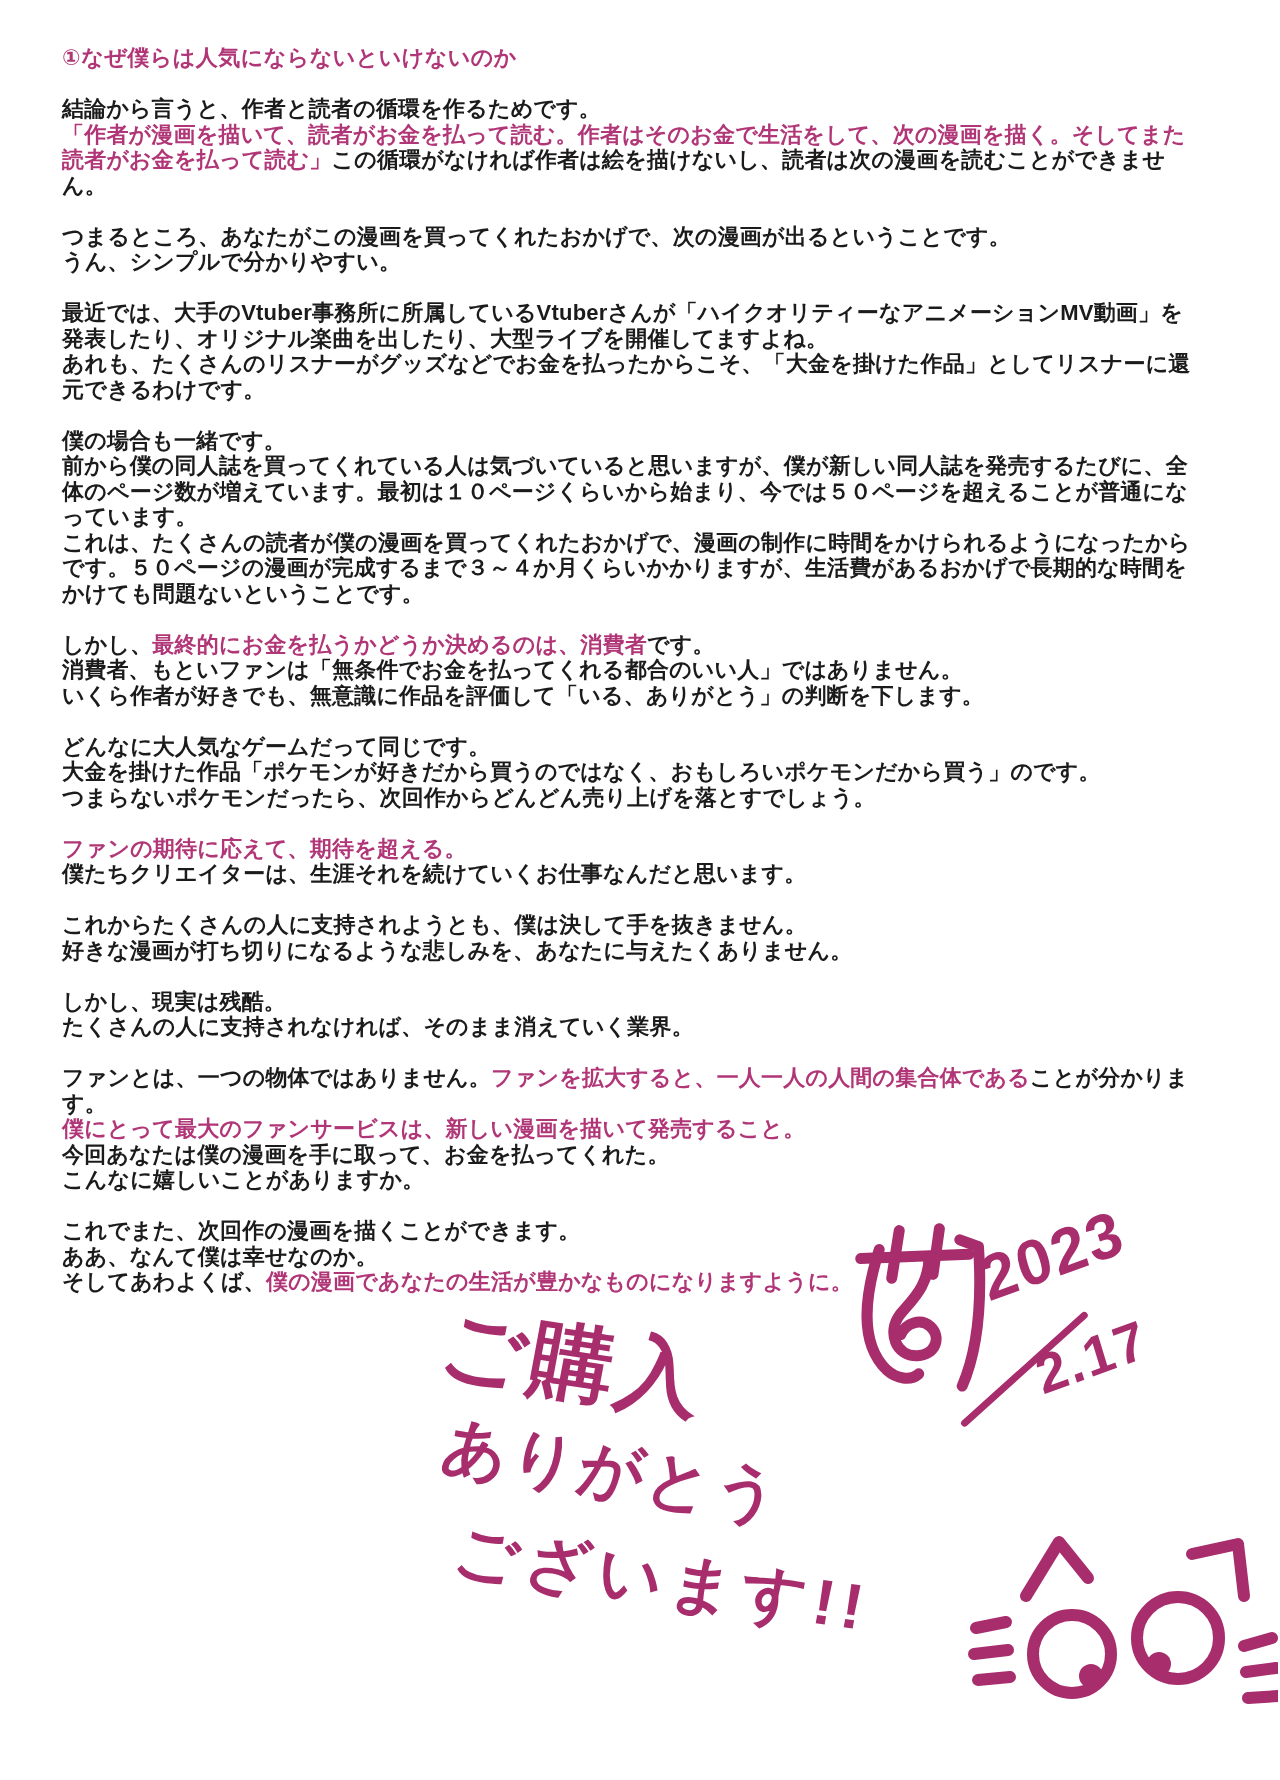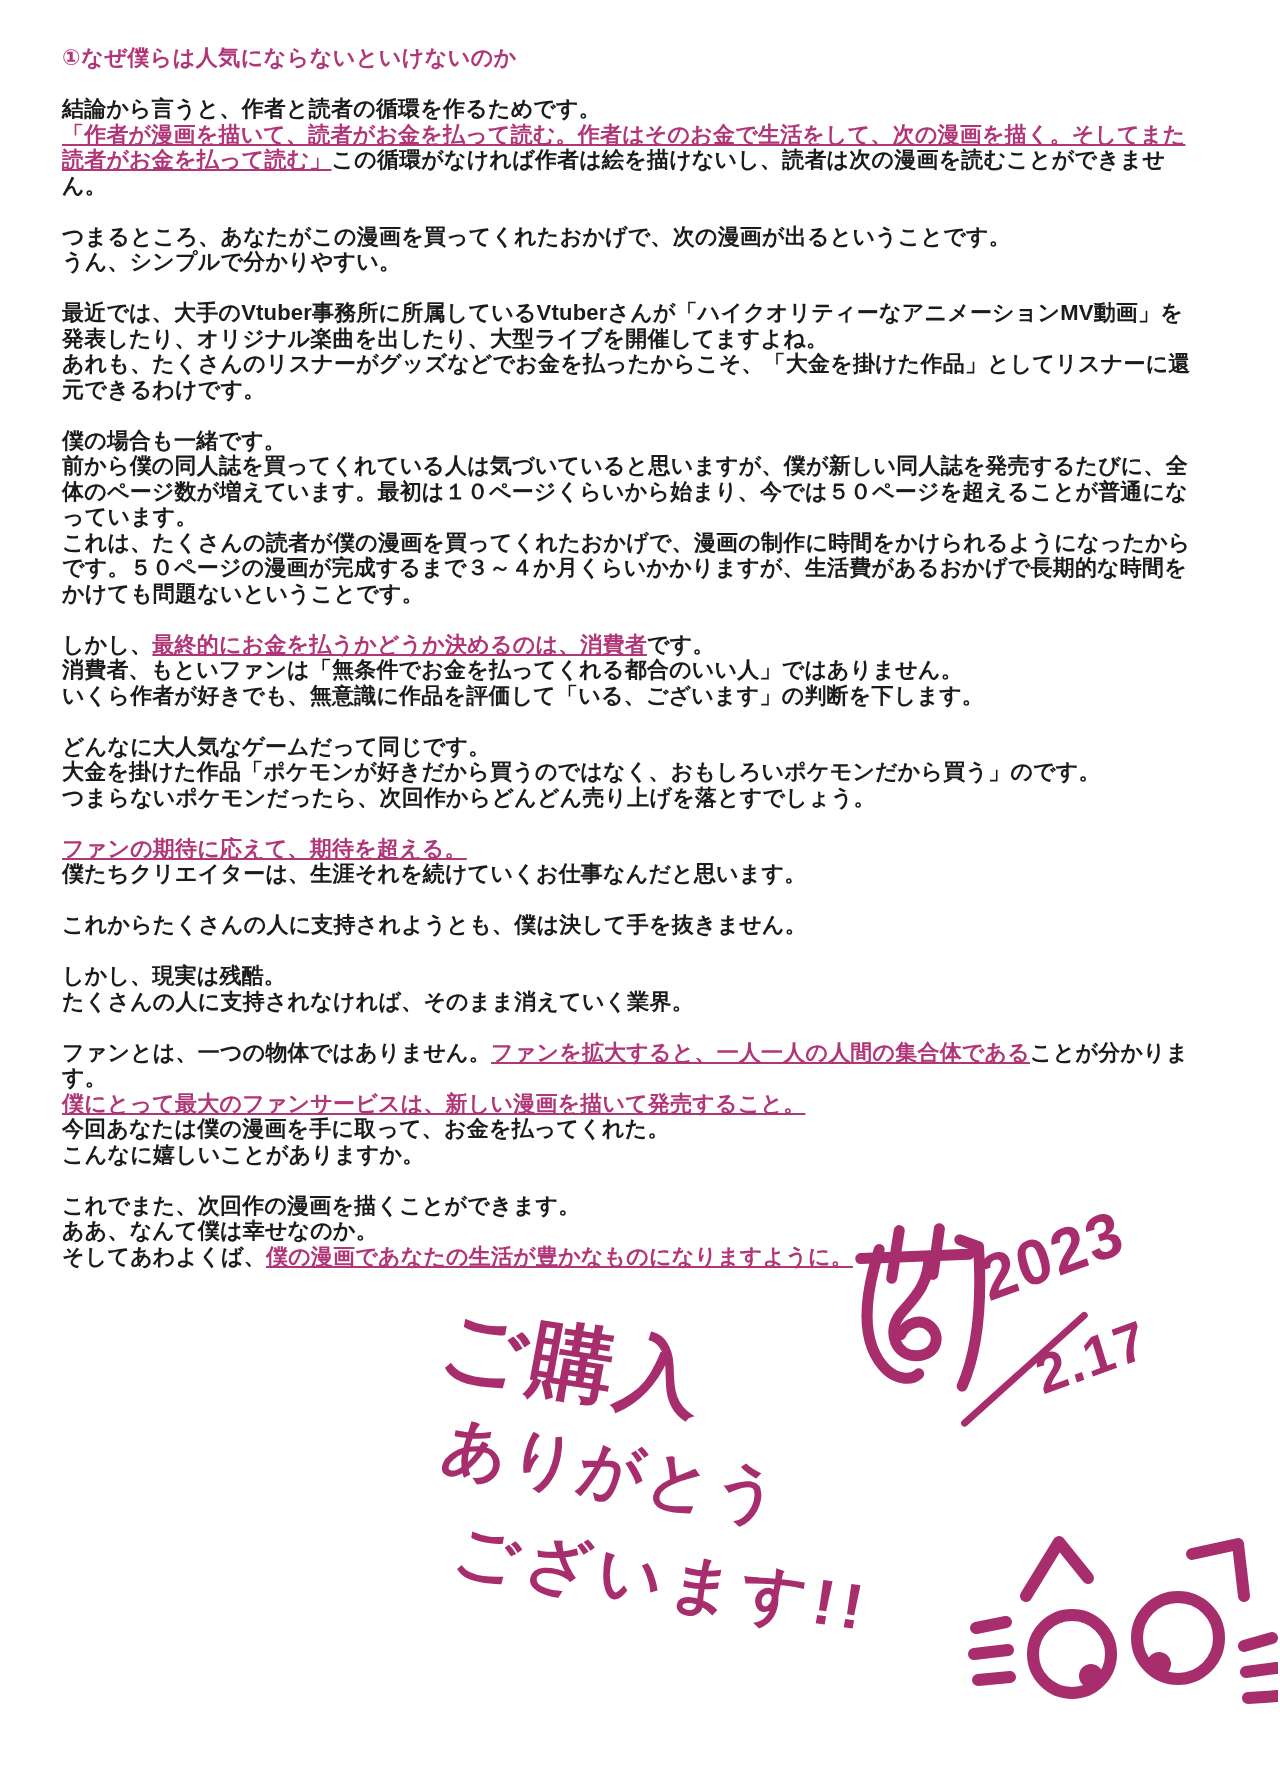--- a/index.html
+++ b/index.html
@@ -15,21 +15,21 @@
     position:absolute;left:62px;top:44px;width:1142px;
     font-size:22px;line-height:25.5px;letter-spacing:.2px;
   }
   .heading{
     font-size:22px;line-height:28px;color:var(--accent,#b13677);
     margin:0 0 24px 0;letter-spacing:.5px;
   }
   .para{margin:0 0 25.5px 0;}
   .tline{min-height:25.5px;}
   .seg{color:var(--ink,#1b1b1b);}
-  .seg.accent{color:var(--accent,#b13677);text-decoration:underline;}
+  .seg.accent{color:var(--accent,#b13677);}
   
   .sig{
     position:absolute;color:var(--hand,#a82d6d);
     white-space:nowrap;font-weight:bold;
     transform-origin:left top;
   }
   .sig-l1{left:452px;top:1288px;font-size:84px;letter-spacing:4px;transform:rotate(8.5deg) skewX(-2deg);}
   .sig-l2{left:452px;top:1402px;font-size:64px;letter-spacing:3px;transform:rotate(9deg) skewX(-2deg);}
   .sig-l3{left:462px;top:1508px;font-size:64px;letter-spacing:7px;transform:rotate(8deg) skewX(-2deg);}
   .sig-year{left:972px;top:1246px;font-size:63px;letter-spacing:2px;transform:rotate(-20deg) skewX(-3deg);}
@@ -61,33 +61,34 @@
       <div class="tline"><span class="seg">あれも、たくさんのリスナーがグッズなどでお金を払ったからこそ、「大金を掛けた作品」としてリスナーに還元できるわけです。</span></div>
     </div>
     <div class="para">
       <div class="tline"><span class="seg">僕の場合も一緒です。</span></div>
       <div class="tline"><span class="seg">前から僕の同人誌を買ってくれている人は気づいていると思いますが、僕が新しい同人誌を発売するたびに、全体のページ数が増えています。最初は１０ページくらいから始まり、今では５０ページを超えることが普通になっています。</span></div>
       <div class="tline"><span class="seg">これは、たくさんの読者が僕の漫画を買ってくれたおかげで、漫画の制作に時間をかけられるようになったからです。５０ページの漫画が完成するまで３～４か月くらいかかりますが、生活費があるおかげで長期的な時間をかけても問題ないということです。</span></div>
     </div>
     <div class="para">
       <div class="tline"><span class="seg">しかし、</span><span class="seg accent">最終的にお金を払うかどうか決めるのは、消費者</span><span class="seg">です。</span></div>
       <div class="tline"><span class="seg">消費者、もといファンは「無条件でお金を払ってくれる都合のいい人」ではありません。</span></div>
-      <div class="tline"><span class="seg">いくら作者が好きでも、無意識に作品を評価して「いる、ございます」の判断を下します。</span></div>
+      <div class="tline"><span class="seg">いくら作者が好きでも、無意識に作品を評価して「いる、ありがとう」の判断を下します。</span></div>
     </div>
     <div class="para">
       <div class="tline"><span class="seg">どんなに大人気なゲームだって同じです。</span></div>
       <div class="tline"><span class="seg">大金を掛けた作品「ポケモンが好きだから買うのではなく、おもしろいポケモンだから買う」のです。</span></div>
       <div class="tline"><span class="seg">つまらないポケモンだったら、次回作からどんどん売り上げを落とすでしょう。</span></div>
     </div>
     <div class="para">
       <div class="tline"><span class="seg accent">ファンの期待に応えて、期待を超える。</span></div>
       <div class="tline"><span class="seg">僕たちクリエイターは、生涯それを続けていくお仕事なんだと思います。</span></div>
     </div>
     <div class="para">
       <div class="tline"><span class="seg">これからたくさんの人に支持されようとも、僕は決して手を抜きません。</span></div>
+      <div class="tline"><span class="seg">好きな漫画が打ち切りになるような悲しみを、あなたに与えたくありません。</span></div>
     </div>
     <div class="para">
       <div class="tline"><span class="seg">しかし、現実は残酷。</span></div>
       <div class="tline"><span class="seg">たくさんの人に支持されなければ、そのまま消えていく業界。</span></div>
     </div>
     <div class="para">
       <div class="tline"><span class="seg">ファンとは、一つの物体ではありません。</span><span class="seg accent">ファンを拡大すると、一人一人の人間の集合体である</span><span class="seg">ことが分かります。</span></div>
       <div class="tline"><span class="seg accent">僕にとって最大のファンサービスは、新しい漫画を描いて発売すること。</span></div>
       <div class="tline"><span class="seg">今回あなたは僕の漫画を手に取って、お金を払ってくれた。</span></div>
       <div class="tline"><span class="seg">こんなに嬉しいことがありますか。</span></div>

